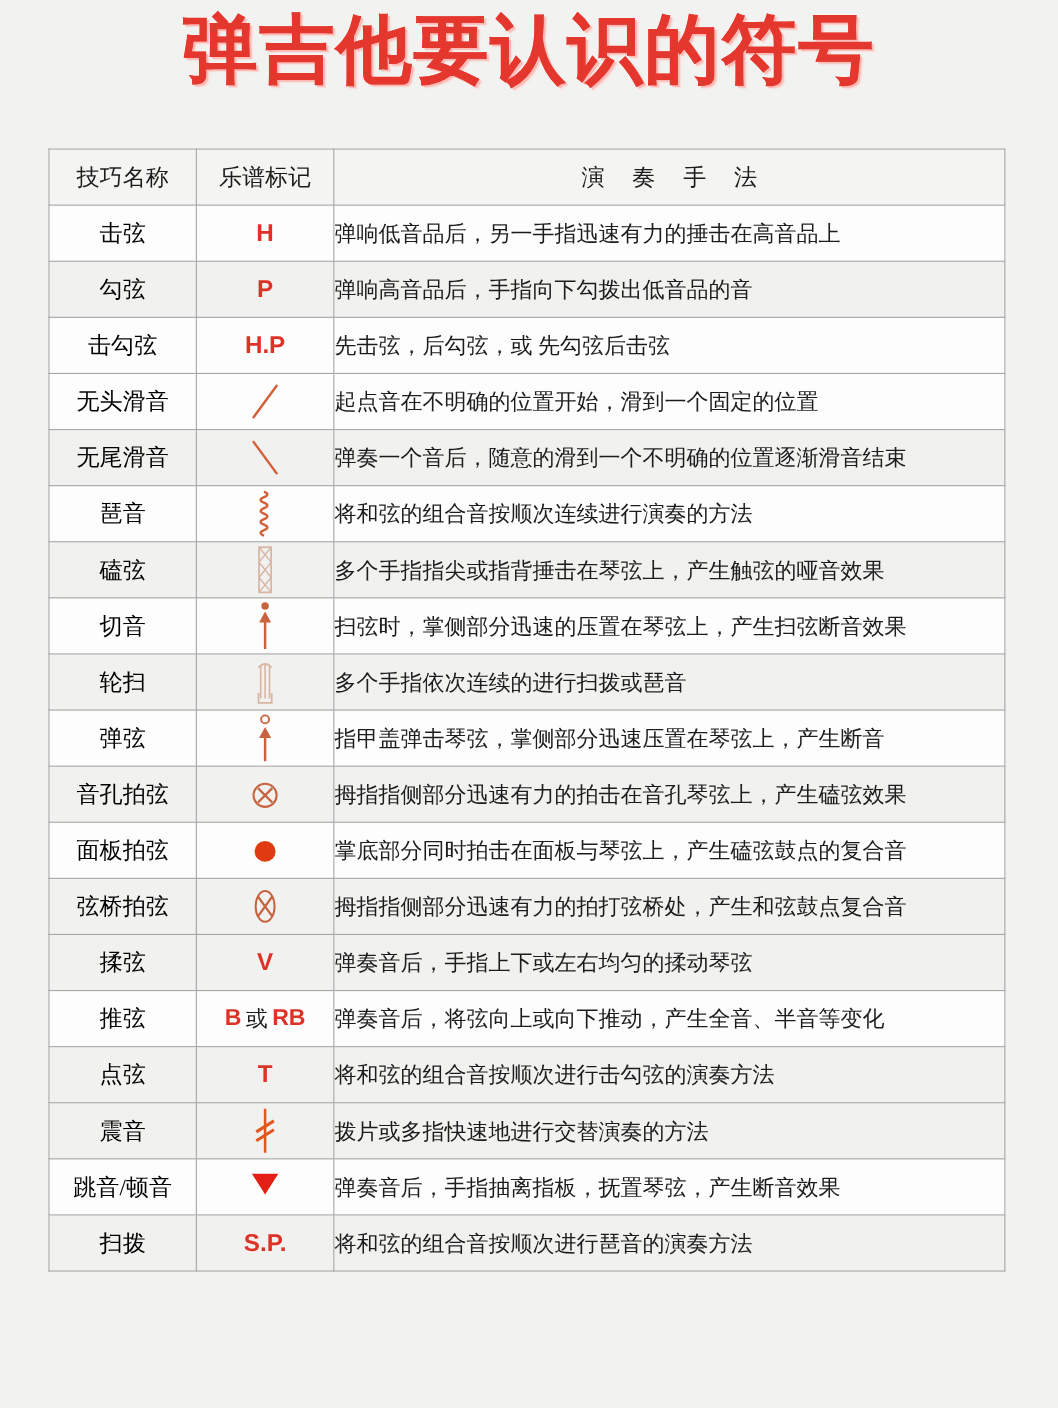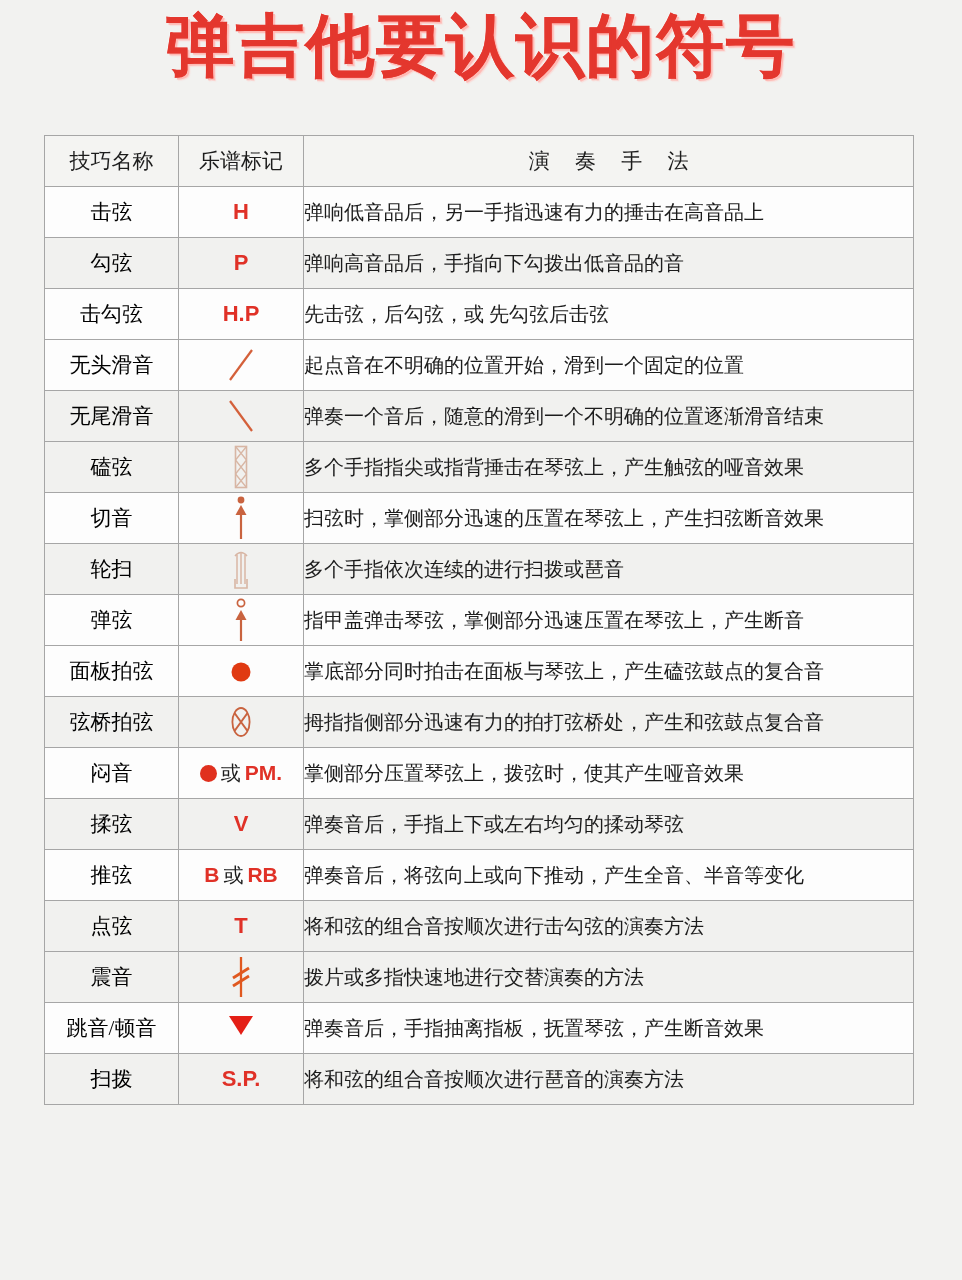--- a/index.html
+++ b/index.html
@@ -145,20 +145,27 @@
               </svg></span></td>
           <td class="desc">起点音在不明确的位置开始，滑到一个固定的位置</td>
         </tr>
         <tr class="alt">
           <td class="name">无尾滑音</td>
           <td class="mark"><span><svg class="g" width="34" height="40" viewBox="0 0 34 40">
                 <line x1="6" y1="5" x2="28" y2="35" stroke="#d4603a" stroke-width="2.2"></line>
               </svg></span></td>
           <td class="desc">弹奏一个音后，随意的滑到一个不明确的位置逐渐滑音结束</td>
         </tr>
+        <tr class="plain">
+          <td class="name">琶音</td>
+          <td class="mark"><span><svg class="g" width="20" height="48" viewBox="0 0 20 48">
+                <path d="M9,4 Q15,6.5 9,9 Q3,11.5 9,14 Q15,16.5 9,19 Q3,21.5 9,24 Q15,26.5 9,29 Q3,31.5 9,34 Q15,36.5 9,39 Q3,41.5 9,44 " fill="none" stroke="#d4603a" stroke-width="2.3"></path>
+              </svg></span></td>
+          <td class="desc">将和弦的组合音按顺次连续进行演奏的方法</td>
+        </tr>
         <tr class="alt">
           <td class="name">磕弦</td>
           <td class="mark"><span><svg class="g" width="20" height="46" viewBox="0 0 20 46">
                 <rect x="4.5" y="2.5" width="11" height="41" fill="none" stroke="#d8b6a4" stroke-width="1.6"></rect>
                 <path d="M4.5 2.5 L15.5 16 M15.5 2.5 L4.5 16 M4.5 16 L15.5 30 M15.5 16 L4.5 30 M4.5 30 L15.5 43.5 M15.5 30 L4.5 43.5" stroke="#d8b6a4" stroke-width="1.3" fill="none"></path>
               </svg></span></td>
           <td class="desc">多个手指指尖或指背捶击在琴弦上，产生触弦的哑音效果</td>
         </tr>
         <tr class="plain">
           <td class="name">切音</td>
@@ -182,45 +189,42 @@
         </tr>
         <tr class="plain">
           <td class="name">弹弦</td>
           <td class="mark"><span><svg class="g" width="22" height="46" viewBox="0 0 22 46">
                 <circle cx="11" cy="6" r="3.6" fill="none" stroke="#c9633f" stroke-width="1.7"></circle>
                 <line x1="11" y1="44" x2="11" y2="18" stroke="#c9633f" stroke-width="2.2"></line>
                 <path d="M11 13 L5.5 23 L16.5 23 Z" fill="#c9633f"></path>
               </svg></span></td>
           <td class="desc">指甲盖弹击琴弦，掌侧部分迅速压置在琴弦上，产生断音</td>
         </tr>
+        <tr class="alt">
+          <td class="name">音孔拍弦</td>
+          <td class="mark"><span><svg class="g" width="26" height="26" viewBox="0 0 26 26">
+                <circle cx="13" cy="13" r="10.5" fill="none" stroke="#c9633f" stroke-width="1.9"></circle>
+                <path d="M6.5 6.5 L19.5 19.5 M19.5 6.5 L6.5 19.5" stroke="#c9633f" stroke-width="2.1"></path>
+              </svg></span></td>
+          <td class="desc">拇指指侧部分迅速有力的拍击在音孔琴弦上，产生磕弦效果</td>
+        </tr>
         <tr class="plain">
           <td class="name">面板拍弦</td>
           <td class="mark"><span><svg class="g" width="22" height="22" viewBox="0 0 22 22">
                 <circle cx="11" cy="11" r="9.5" fill="#e03a12"></circle>
               </svg></span></td>
           <td class="desc">掌底部分同时拍击在面板与琴弦上，产生磕弦鼓点的复合音</td>
         </tr>
         <tr class="alt">
           <td class="name">弦桥拍弦</td>
           <td class="mark"><span><svg class="g" width="24" height="34" viewBox="0 0 24 34">
                 <ellipse cx="12" cy="17" rx="8.6" ry="14" fill="none" stroke="#c9633f" stroke-width="1.8"></ellipse>
                 <path d="M5.5 8 L18.5 26 M18.5 8 L5.5 26" stroke="#c9633f" stroke-width="2"></path>
               </svg></span></td>
           <td class="desc">拇指指侧部分迅速有力的拍打弦桥处，产生和弦鼓点复合音</td>
-        </tr>
-        <tr class="plain">
-          <td class="name">闷音</td>
-          <td class="mark">
-            <span class="mixed">
-              <span class="dot-red"></span>
-              <span class="zh">或</span>
-              <span>PM.</span>
-            </span>
-          </td>
-          <td class="desc">掌侧部分压置琴弦上，拨弦时，使其产生哑音效果</td>
         </tr>
         <tr class="alt">
           <td class="name">揉弦</td>
           <td class="mark"><span>V</span></td>
           <td class="desc">弹奏音后，手指上下或左右均匀的揉动琴弦</td>
         </tr>
         <tr class="plain">
           <td class="name">推弦</td>
           <td class="mark">
             <span class="mixed">

